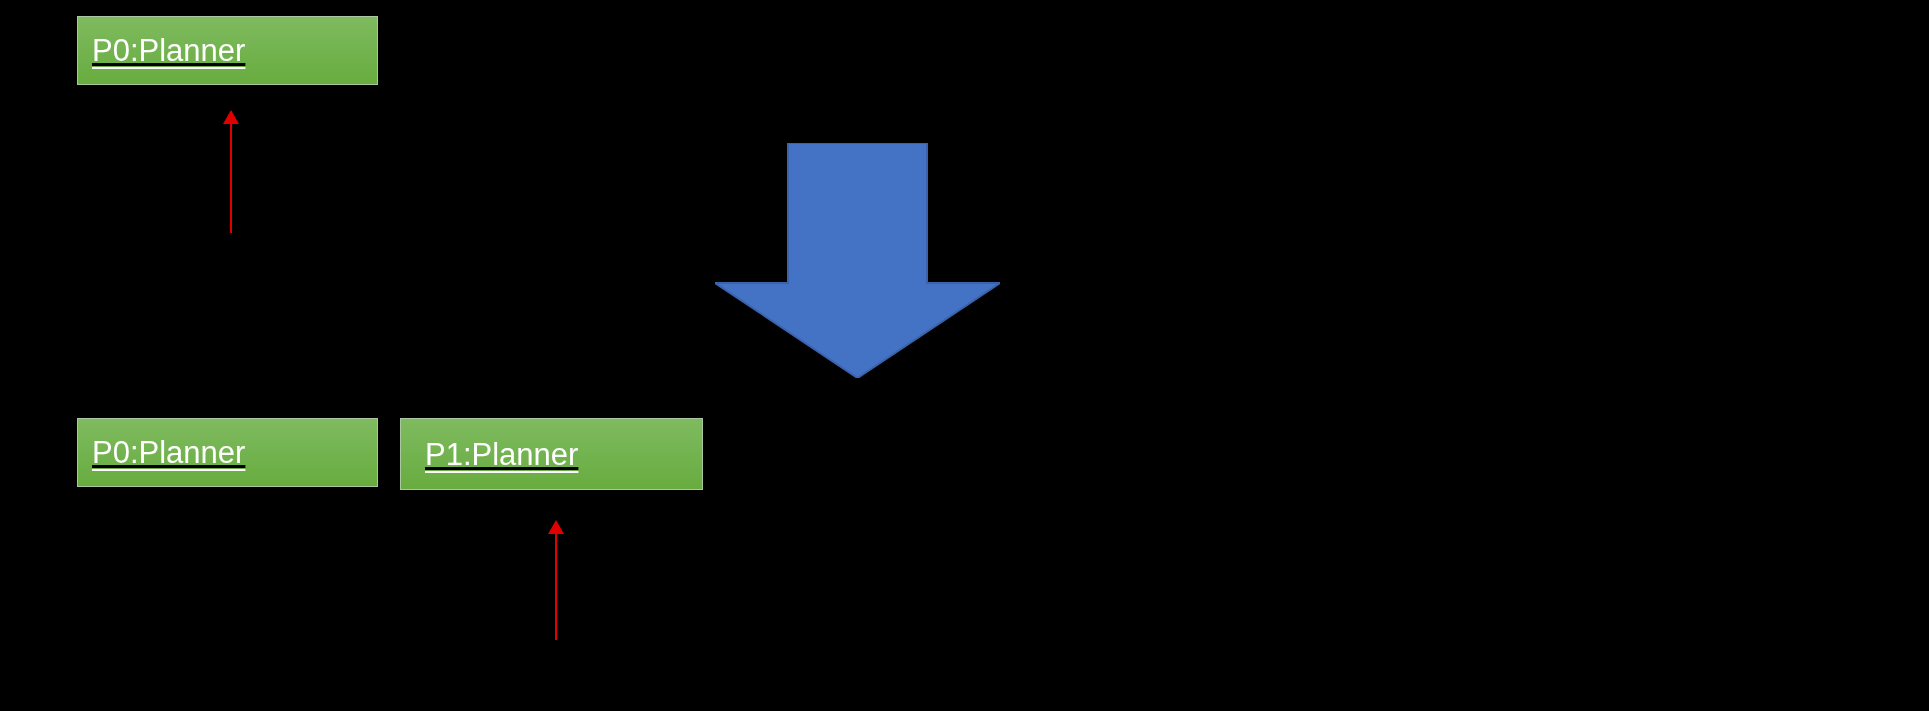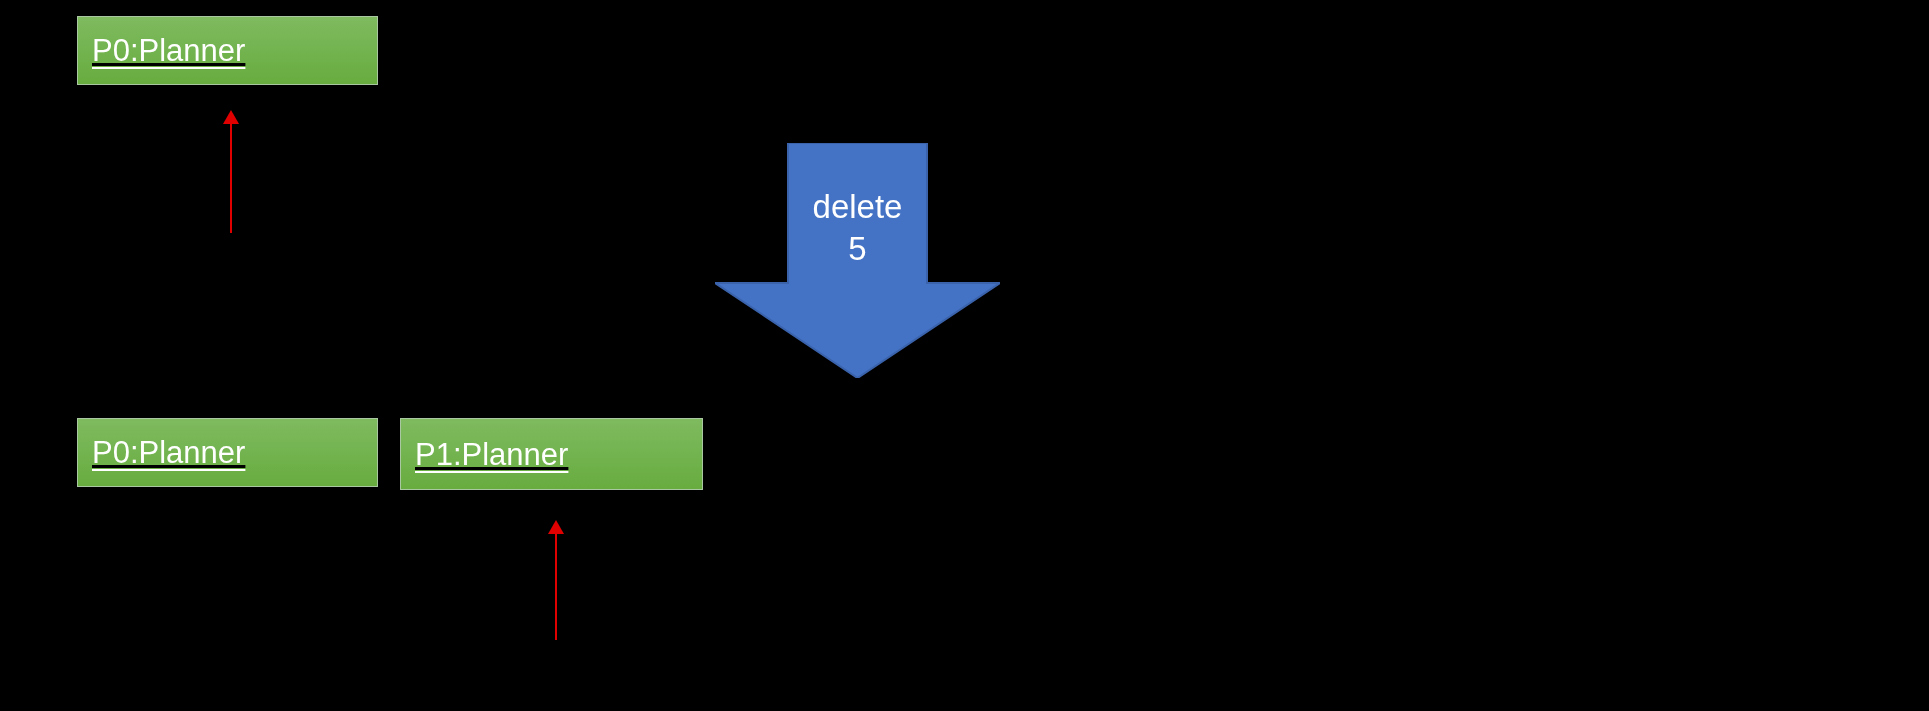--- a/index.html
+++ b/index.html
@@ -93,31 +93,27 @@
 
   <div class="red-arrow" style="left:223px; top:110px; width:16px; height:123px;">
     <span class="head"></span>
     <span class="shaft" style="top:10px; height:113px;"></span>
   </div>
 
   <div class="blue-arrow" style="left:715px; top:143px; width:285px; height:235px;">
     <svg viewBox="0 0 285 235" preserveAspectRatio="none">
       <polygon points="73,0 212,0 212,140 285,140 142.5,235 0,140 73,140" fill="#4472C4" stroke="#3A63AC" stroke-width="2" stroke-linejoin="miter"></polygon>
     </svg>
-    <div class="arrow-text" style="top:43px;">
-      <div>delete</div>
-      <div>5</div>
-    </div>
   </div>
 
   <div class="proc-box" style="left:77px; top:418px; width:301px; height:69px;">
     <span class="proc-label">P0:Planner</span>
   </div>
 
-  <div class="proc-box" style="left:400px; top:418px; width:303px; height:72px;">
+  <div class="proc-box" style="left:400px; top:418px; width:303px; height:72px;padding-left:10px;">
     <span class="proc-label">P1:Planner</span>
   </div>
 
   <div class="red-arrow" style="left:548px; top:520px; width:16px; height:120px;">
     <span class="head"></span>
     <span class="shaft" style="top:10px; height:110px;"></span>
   </div>
 
 </div>
 

